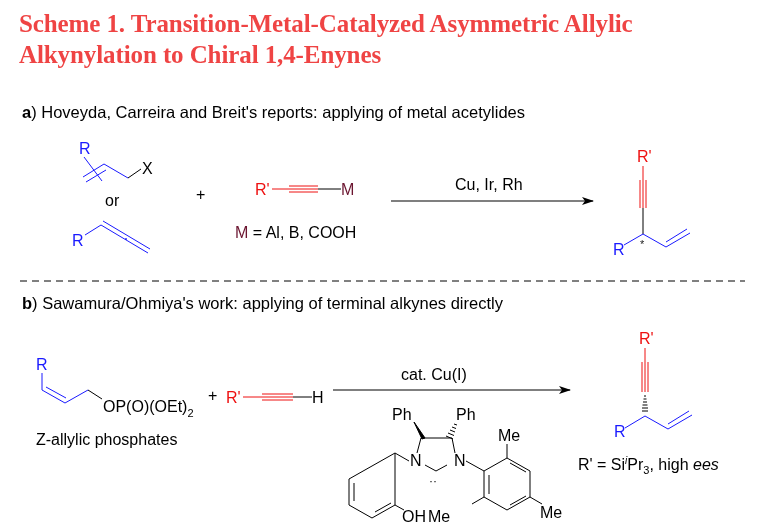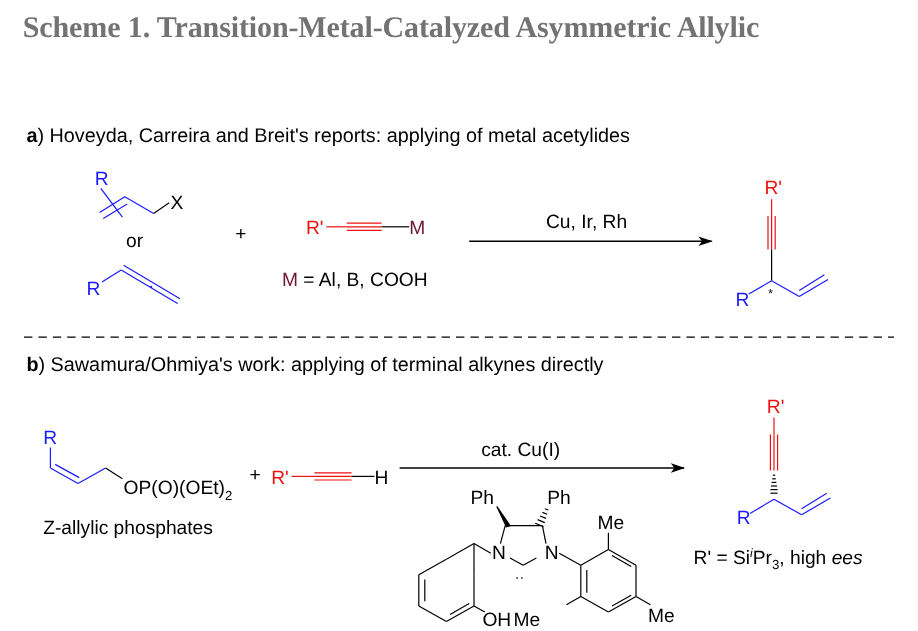--- a/index.html
+++ b/index.html
@@ -1,30 +1,31 @@
 <!DOCTYPE html>
 <html><head>
 <meta charset="utf-8">
 <style>
   html,body{margin:0;padding:0;background:#ffffff;}
   body{width:765px;height:526px;position:relative;overflow:hidden;}
-  .title{position:absolute;left:19px;top:8px;font-family:"Liberation Serif",serif;font-weight:bold;font-size:25px;line-height:31px;color:#737373;letter-spacing:-0.1px;}
+  .title{position:absolute;left:19px;top:8px;font-family:"Liberation Serif",serif;font-weight:bold;font-size:25px;line-height:31px;color:#ef4444;letter-spacing:-0.1px;}
   svg{position:absolute;left:0;top:0;}
   svg text{font-family:"Liberation Sans",sans-serif;}
   .lbl{font-size:16px;fill:#000;}
   .hdr{font-size:16.5px;fill:#000;}
   .blue{fill:#1a1aff;}
   .red{fill:#ee1111;}
   .maroon{fill:#6b1530;}
 </style>
 </head>
 <body>
 
 <div class="title">
   <div>Scheme 1. Transition-Metal-Catalyzed Asymmetric Allylic</div>
+  <div>Alkynylation to Chiral 1,4-Enynes</div>
 </div>
 
 <svg width="765" height="526" viewBox="0 0 765 526">
   <defs>
     <marker id="arrowhead" markerWidth="12" markerHeight="8" refX="11" refY="4" orient="auto" markerUnits="userSpaceOnUse">
       <path d="M0,0 L12,4 L0,8 L3,4 Z" fill="#000"></path>
     </marker>
   </defs>
 
   <g>

